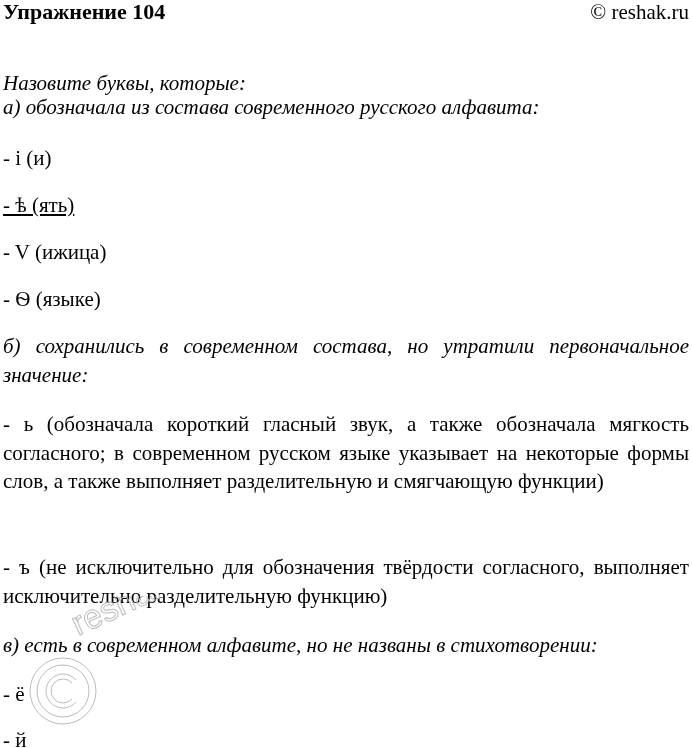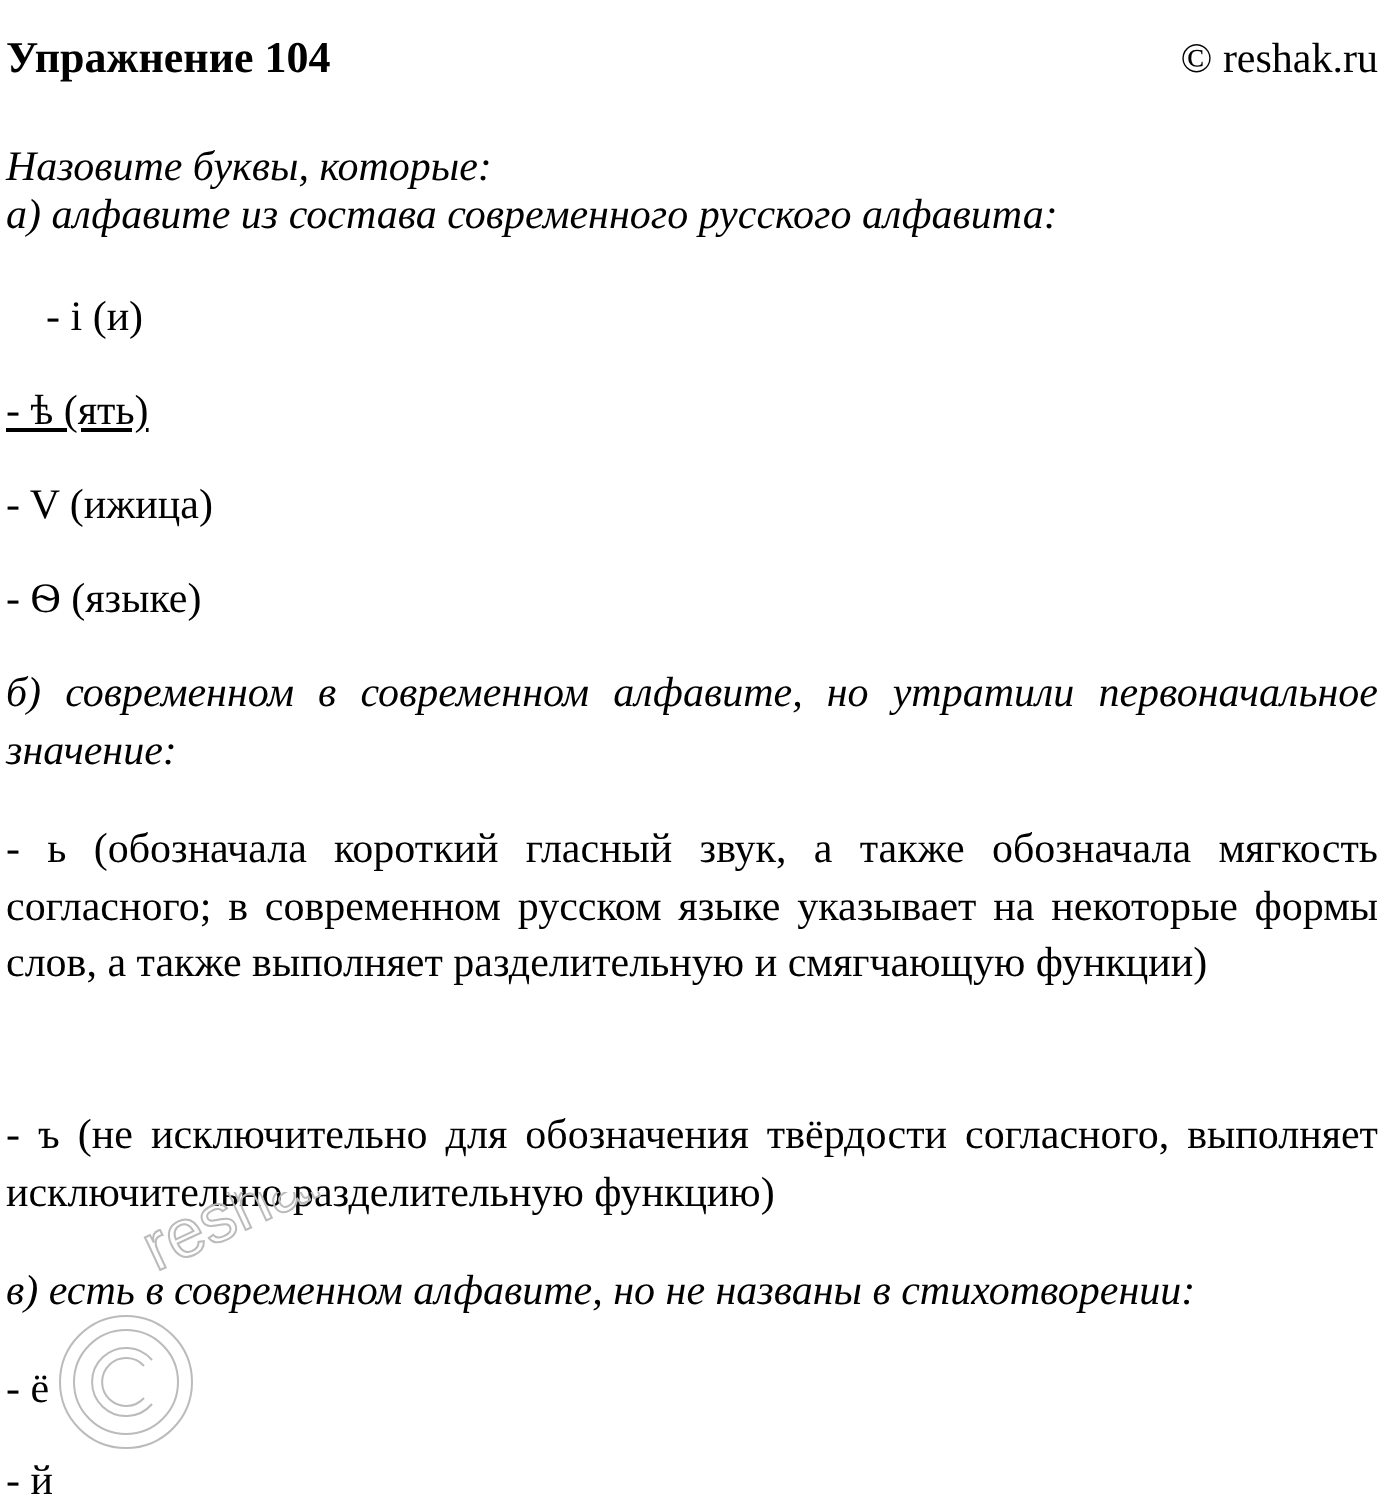--- a/index.html
+++ b/index.html
@@ -2,21 +2,21 @@
 <html><head>
   <meta charset="utf-8">
   <style>
     html, body { margin: 0; padding: 0; background: #ffffff; }
     body {
       width: 692px; height: 748px; overflow: hidden; position: relative;
       font-family: "Liberation Serif", "DejaVu Serif", serif;
       color: #000000;
     }
     .header {
-      position: absolute; left: 0; top: 17px; width: 692px; height: 28px;
+      position: absolute; left: 0; top: 0; width: 692px; height: 28px;
     }
     .title {
       position: absolute; left: 3px; top: -2px;
       font-weight: bold; font-size: 22px; line-height: 28px;
     }
     .copyright {
       position: absolute; right: 3px; top: -2px;
       font-size: 21px; line-height: 28px;
     }
     .line {
@@ -37,27 +37,27 @@
 </head>
 <body>
 
 <div class="header">
   <div class="title">Упражнение 104</div>
   <div class="copyright">© reshak.ru</div>
 </div>
 
 <div class="line italic" style="top:41px;margin-top:28px;">Назовите буквы, которые:</div>
 
-<div class="line italic" style="top:93px;">а) алфавите из состава современного русского алфавита:</div>
-<div class="line" style="top:144px;margin-left:20px;">- і (и)</div>
+<div class="line italic" style="top:93px;">а) обозначала из состава современного русского алфавита:</div>
+<div class="line" style="top:144px;">- і (и)</div>
 <div class="line" style="top:191px;text-decoration:underline;">- ѣ (ять)</div>
 <div class="line" style="top:238px;">- V (ижица)</div>
 <div class="line" style="top:285px;">- Ѳ (языке)</div>
 
-<div class="para italic" style="top:332px;">б) современном в современном алфавите, но утратили первоначальное значение:</div>
+<div class="para italic" style="top:332px;">б) сохранились в современном состава, но утратили первоначальное значение:</div>
 <div class="para" style="top:410px;">- ь (обозначала короткий гласный звук, а также обозначала мягкость согласного; в современном русском языке указывает на некоторые формы слов, а также выполняет разделительную и смягчающую функции)</div>
 <div class="para" style="top:553px;">- ъ (не исключительно для обозначения твёрдости согласного, выполняет исключительно разделительную функцию)</div>
 
 <div class="line italic" style="top:631px;">в) есть в современном алфавите, но не названы в стихотворении:</div>
 <div class="line" style="top:680px;">- ё</div>
 <div class="line" style="top:726px;">- й</div>
 
 <svg class="watermark" viewBox="0 0 150 150">
   <g fill="none" stroke="#bbbbbb" stroke-width="1">
     <circle cx="45" cy="95" r="33"></circle>

